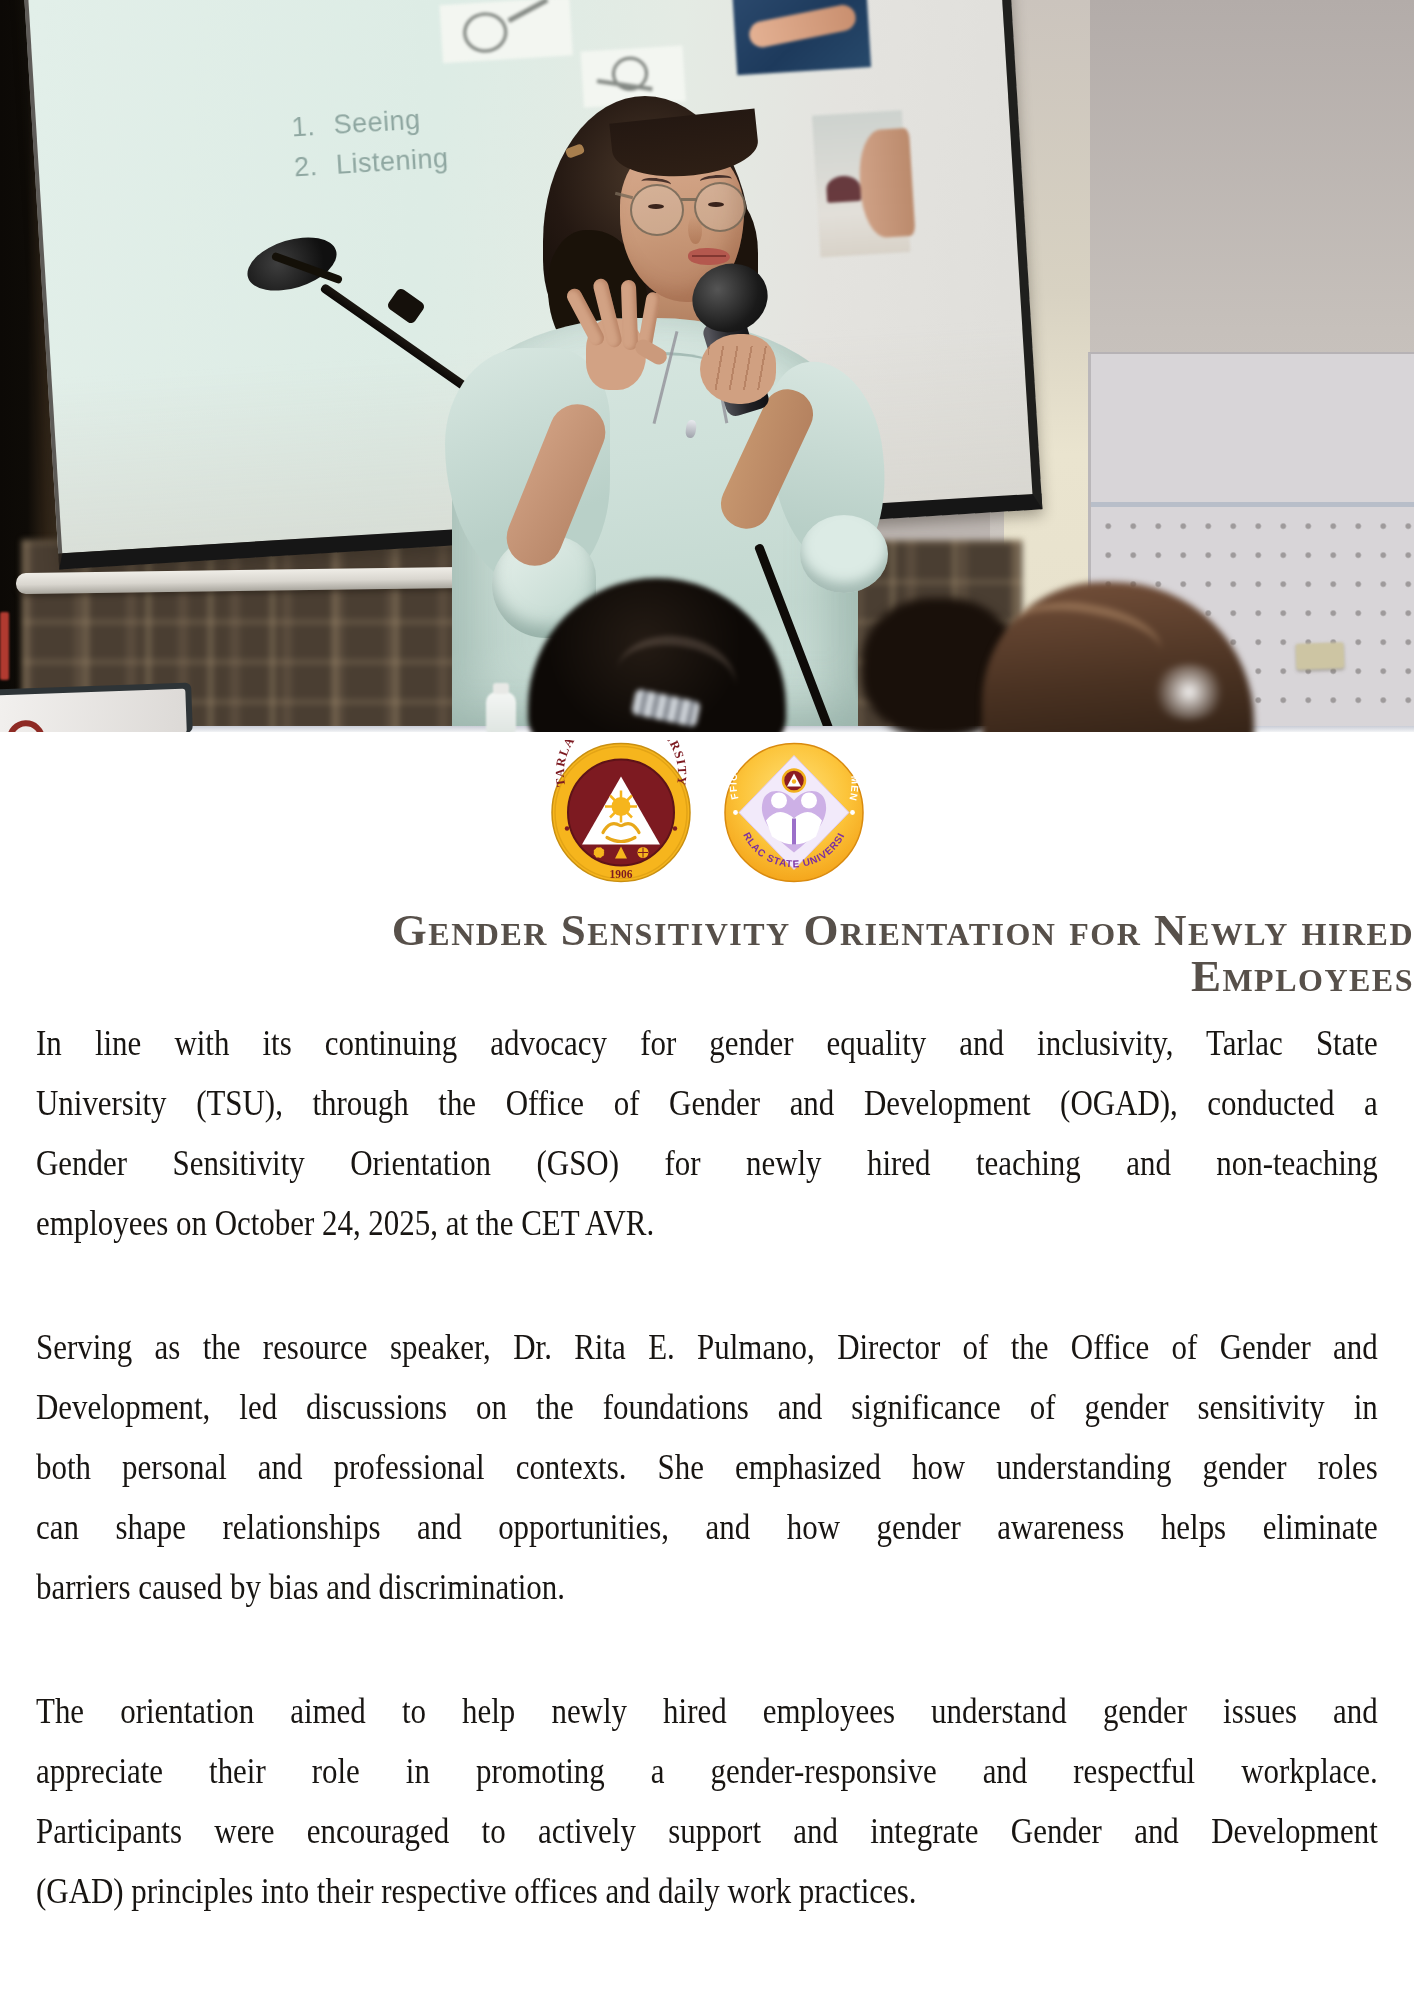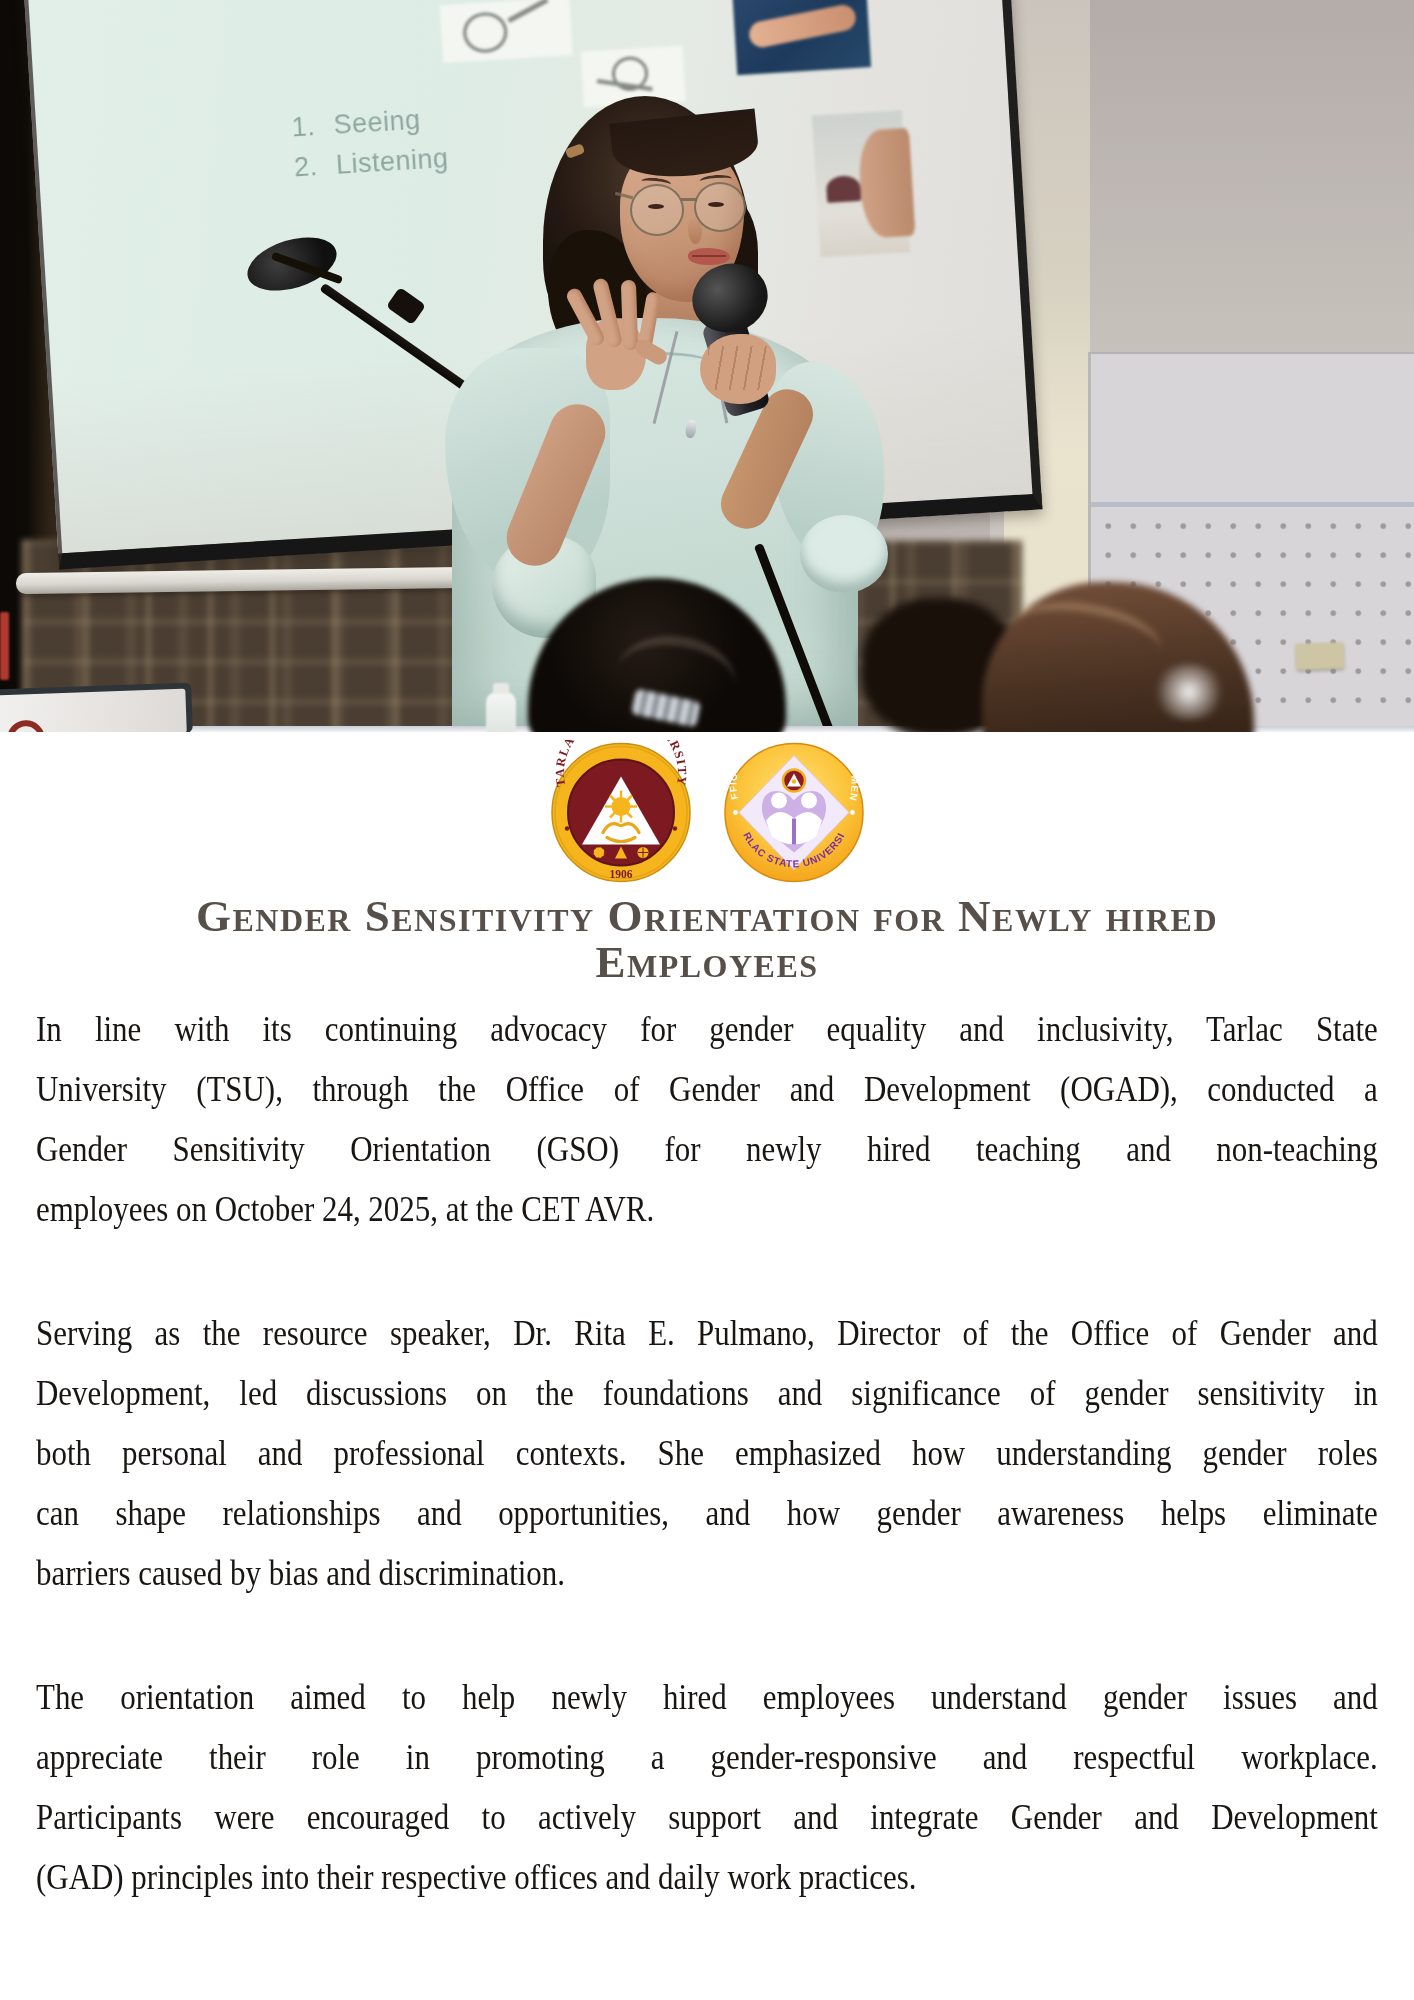--- a/index.html
+++ b/index.html
@@ -163,21 +163,21 @@
   .ph-laptop .lcd::after{content:"";position:absolute;left:8px;top:26px;width:26px;height:26px;border-radius:50%;
     border:6px solid #8e2a24;}
   .ph-red{left:0;top:612px;width:9px;height:68px;background:#b13a30;border-radius:2px;filter:blur(1px);}
   .ph-bottle{left:486px;top:692px;width:30px;height:42px;border-radius:10px 10px 5px 5px;filter:blur(1px);
     background:linear-gradient(180deg,#f4f6f4,#dfe5e1);}
   .ph-bottle::before{content:"";position:absolute;left:7px;top:-9px;width:16px;height:11px;border-radius:3px;background:#e8e9e6;}
 
   
   .logos{display:flex;justify-content:center;align-items:flex-start;gap:33px;margin-top:8px;height:145px;}
   .logo{width:140px;height:145px;}
-  .title{margin-top:8px;text-align:center;color:var(--title_text);
+  .title{margin-top:22px;text-align:right;color:var(--title_text);
     font-variant:small-caps;font-weight:700;font-size:45px;line-height:46px;letter-spacing:1.5px;}
   .article{width:1562px;transform:scaleX(0.859);transform-origin:left top;margin-left:36px;margin-top:14px;
     color:var(--body_text);font-size:36px;line-height:60px;}
   .para{margin-top:64px;}
   .para:first-child{margin-top:0;}
   .line{text-align:justify;text-align-last:justify;}
   .line.last{text-align-last:left;}
 </style>
 </head>
 <body>

